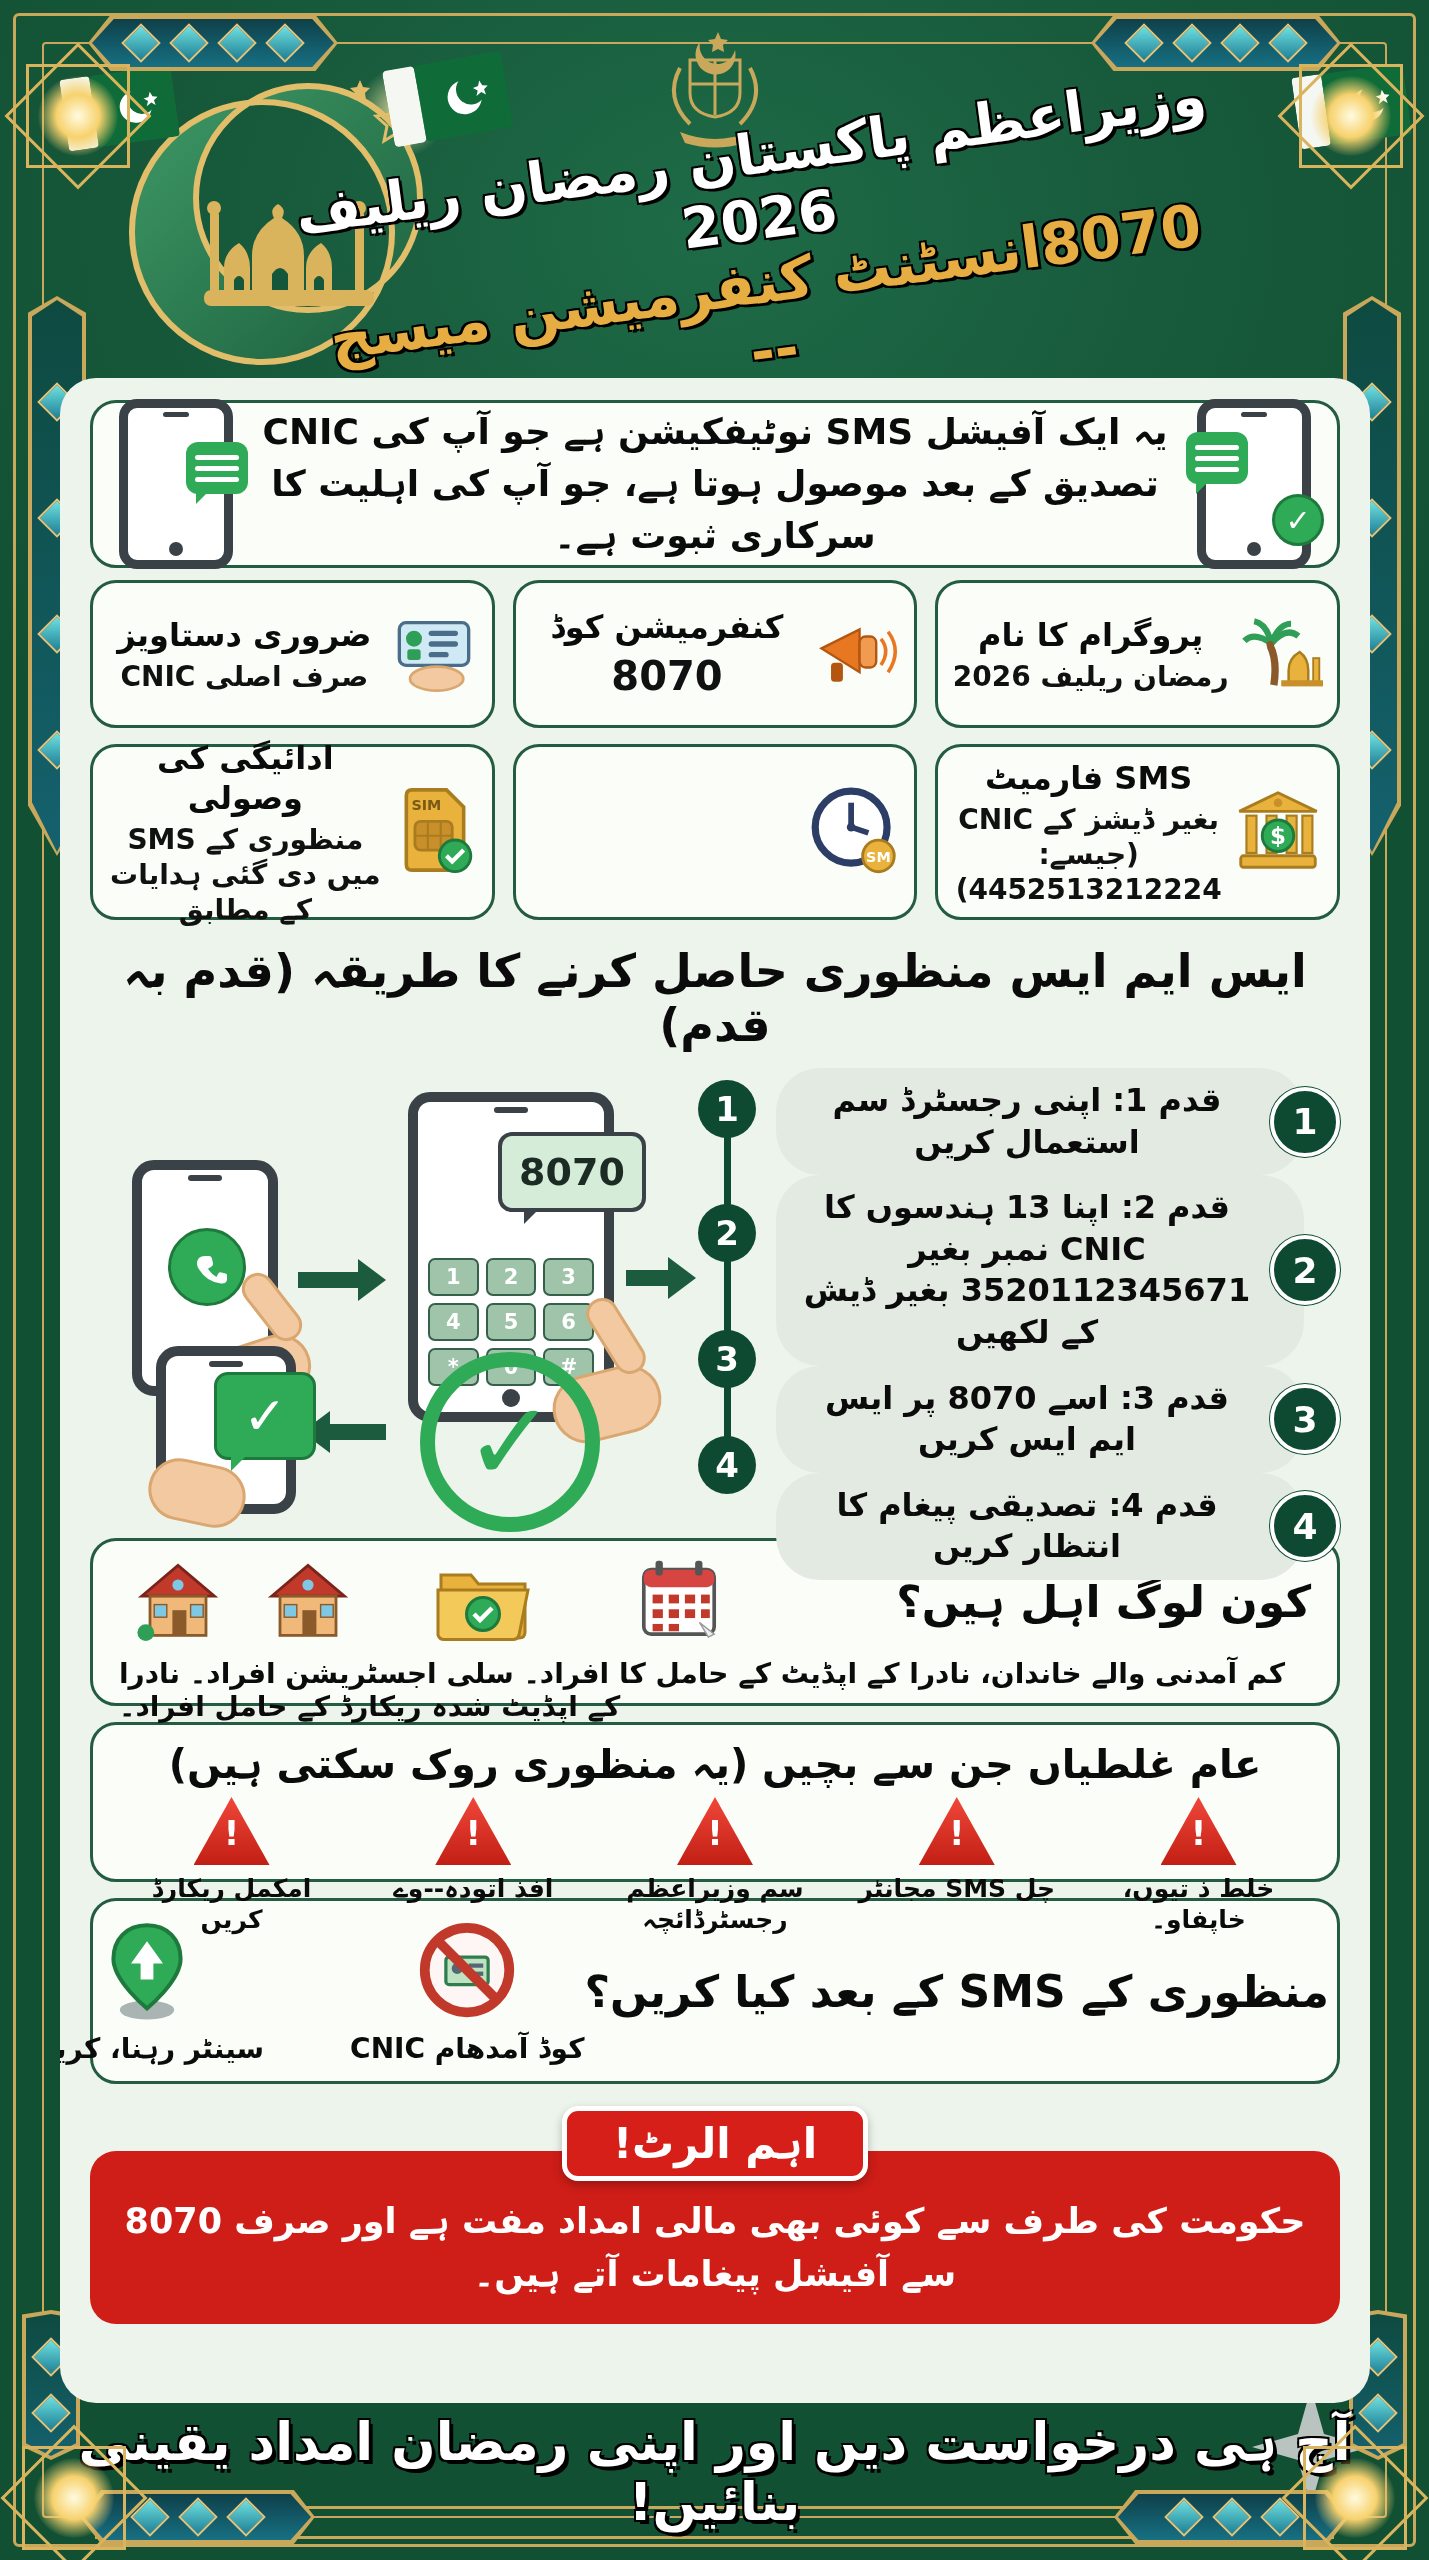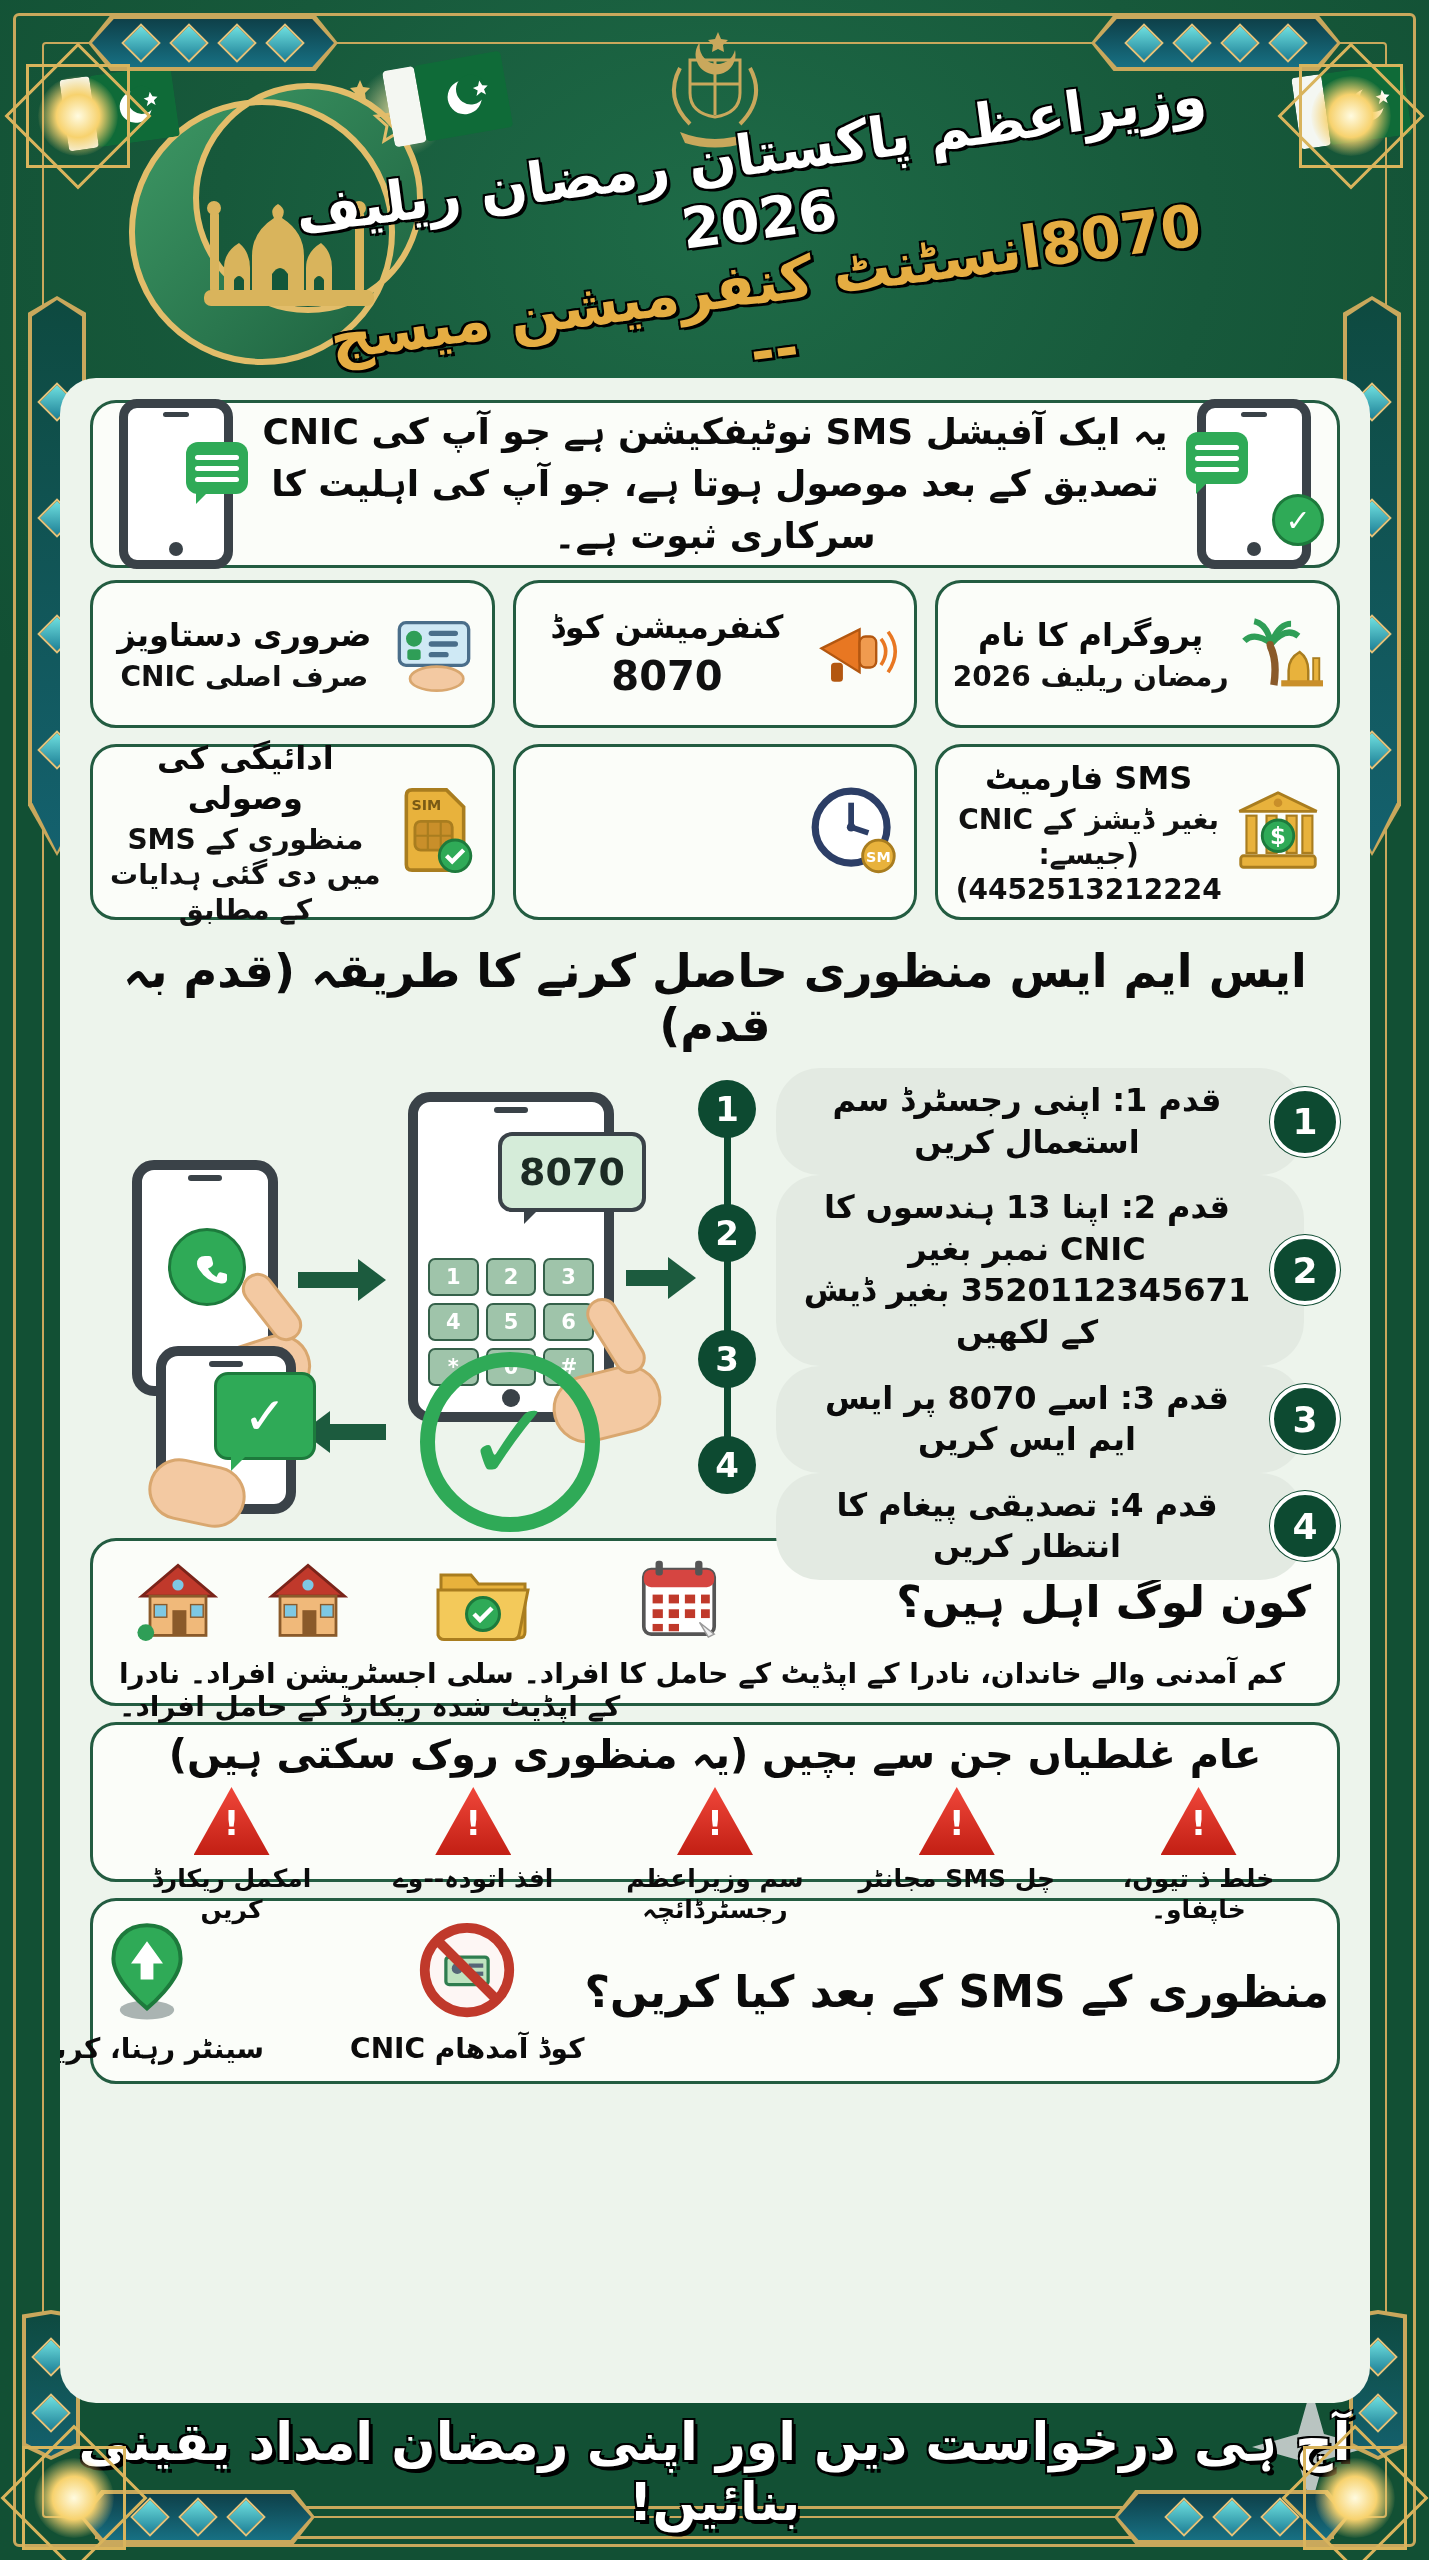--- a/index.html
+++ b/index.html
@@ -110,21 +110,21 @@
     color:#2faa57;font-size:110px;font-weight:bold;display:flex;align-items:center;justify-content:center;}
   .bubble-check{position:absolute;width:96px;height:82px;background:#2faa57;border:3px solid #1d7a3c;border-radius:14px;
     color:#fff;font-size:52px;font-weight:bold;display:flex;align-items:center;justify-content:center;}
   .bubble-check:after{content:"";position:absolute;bottom:-14px;left:14px;border-top:14px solid #2faa57;border-right:14px solid transparent;}
   
   .elig{margin-top:22px;padding:14px 26px;height:168px;}
   .elig-top{display:flex;flex-direction:row-reverse;align-items:center;}
   .elig-heading{font-size:44px;font-weight:bold;color:#0b0b0b;white-space:nowrap;}
   .elig-icons{flex:1;display:flex;align-items:center;gap:44px;padding-left:16px;}
   .elig-desc{margin-top:10px;text-align:left;font-size:28px;font-weight:bold;color:#0b0b0b;}
-  .mist{margin-top:16px;padding:6px 20px;height:160px;}
+  .mist{margin-top:16px;padding:16px 20px;height:160px;}
   .mist-heading{text-align:center;font-size:40px;font-weight:bold;color:#0b0b0b;}
   .mist-row{display:flex;direction:rtl;justify-content:space-between;margin-top:10px;padding:0 6px;}
   .mist-item{width:225px;display:flex;flex-direction:column;align-items:center;}
   .tri-wrap{position:relative;width:76px;height:68px;}
   .tri{position:absolute;inset:0;background:linear-gradient(180deg,#f0473a,#c21f14);
     clip-path:polygon(50% 0,100% 100%,0 100%);}
   .tri-bang{position:absolute;left:0;right:0;top:16px;text-align:center;color:#fff;font-size:34px;font-weight:bold;}
   .mist-label{margin-top:8px;font-size:25px;font-weight:bold;color:#0b0b0b;text-align:center;line-height:1.25;}
   .after{margin-top:16px;padding:14px 8px;height:186px;}
   .after-row{display:flex;flex-direction:row-reverse;align-items:center;height:100%;}
@@ -651,16 +651,23 @@
                 <rect x="33" y="33" width="9" height="2.6" fill="#567"></rect>
               <line x1="14" y1="14" x2="50" y2="50" stroke="#c0392b" stroke-width="6"></line>
             </svg>
           </span>
           <div class="after-label" dir="rtl">کوڈ آمدھام CNIC</div>
         </div>
       </div>
     </div>
   </div>
 
+  <div class="alert-zone">
+    <div class="alert-badge" dir="rtl">اہم الرٹ!</div>
+    <div class="alert-box">
+      <div dir="rtl">حکومت کی طرف سے کوئی بھی مالی امداد مفت ہے اور صرف 8070 سے آفیشل پیغامات آتے ہیں۔</div>
+
+    </div>
+  </div>
 
 </div>
 
 <div class="cta" dir="rtl">آج ہی درخواست دیں اور اپنی رمضان امداد یقینی بنائیں!</div>
 
 </body></html>

